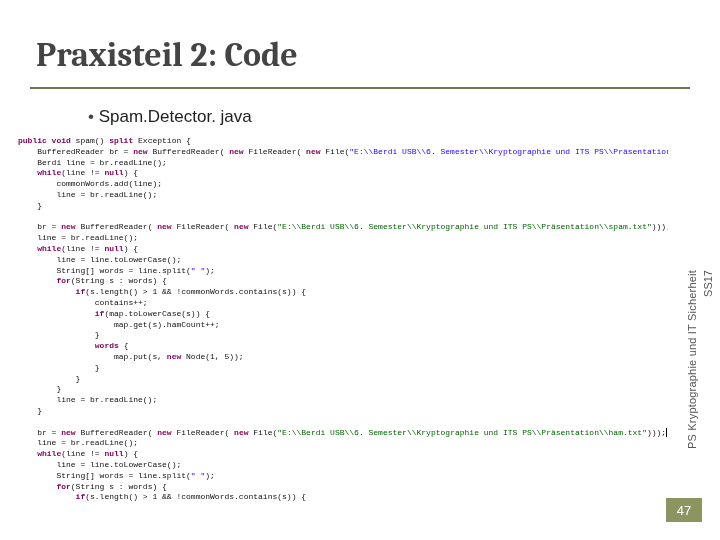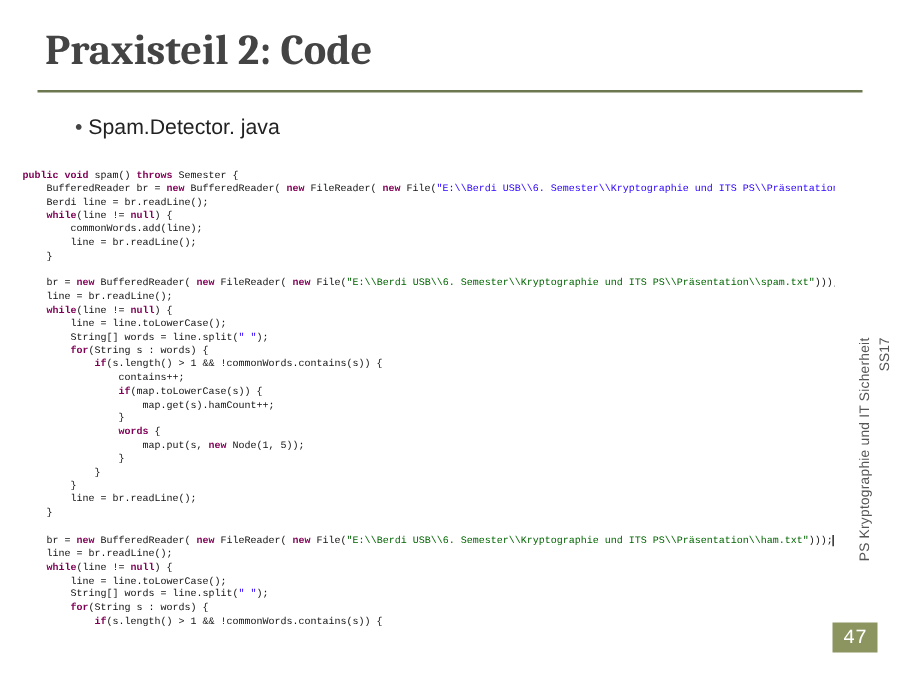--- a/index.html
+++ b/index.html
@@ -1,30 +1,30 @@
 <!DOCTYPE html>
 <html><head>
 <meta charset="utf-8">
 <style>
   * { box-sizing: border-box; margin: 0; padding: 0; }
   html, body { width: 720px; height: 540px; overflow: hidden; font-family: Arial, Helvetica, sans-serif; background: #fff; }
   .slide { position: relative; width: 720px; height: 540px; background: #fff; }
   .title {
-    padding: 20px 36px 8px 36px;
+    padding: 35px 36px 8px 36px;
     color: #444;
     font-family: Cambria, Georgia, serif;
     font-size: 34px;
     font-weight: 700;
   }
   .rule {
     height: 2px;
     margin: 4px 30px 8px 30px;
     background: #6c7850;
   }
-  .bullets { padding: 10px 60px 10px 60px; }
+  .bullets { padding: 10px 60px 10px 88px; }
   .bullets li { list-style: none; font-size: 17px; color: #222; }
   .bullets li::before { content: "• "; color: #444; }
   .code-area {
     position: absolute;
     left: 18px; right: 52px; top: 136px; bottom: 36px;
     font-family: "Courier New", monospace;
     font-size: 8px;
     line-height: 1.35;
     white-space: pre;
     overflow: hidden;
@@ -51,37 +51,37 @@
     transform-origin: right center;
     font-size: 11px; color: #555;
     white-space: nowrap;
   }
   .pagebox {
     position: absolute;
     right: 18px; bottom: 18px;
     width: 36px; height: 24px;
     background: #8c9460;
     color: #fff;
-    font-size: 16px;
+    font-size: 13px;
     display: flex; align-items: center; justify-content: center;
-    font-family: Liberation Mono, monospace;
+    font-family: Liberation Sans, sans-serif;
   }
 </style>
 </head>
 <body>
 
 <div class="slide">
   <h1 class="title">Praxisteil 2: Code</h1>
   <div class="rule"></div>
 
   <ul class="bullets">
     <li>Spam.Detector. java</li>
   </ul>
 
-  <div class="code-area"><span class="kw">public void</span><span> spam() </span><span class="kw">throws</span><span> Semester {</span>
+  <div class="code-area"><span class="kw">public void</span><span> spam() </span><span class="kw">split</span><span> Exception {</span>
 <span>    BufferedReader br = </span><span class="kw">new</span><span> BufferedReader( </span><span class="kw">new</span><span> FileReader( </span><span class="kw">new</span><span> File(</span><span class="str">"E:\\Berdi USB\\6. Semester\\Kryptographie und ITS PS\\Präsentation\\common_words.txt"</span>
 <span>    Berdi line = br.readLine();</span>
 <span class="kw">    while</span><span>(line != </span><span class="kw">null</span><span>) {</span>
 <span>        commonWords.add(line);</span>
 <span>        line = br.readLine();</span>
 <span>    }</span>
 <span> </span>
 <span>    br = </span><span class="kw">new</span><span> BufferedReader( </span><span class="kw">new</span><span> FileReader( </span><span class="kw">new</span><span> File(</span><span class="strg">"E:\\Berdi USB\\6. Semester\\Kryptographie und ITS PS\\Präsentation\\spam.txt"</span><span>)));</span>
 <span>    line = br.readLine();</span>
 <span class="kw">    while</span><span>(line != </span><span class="kw">null</span><span>) {</span>

